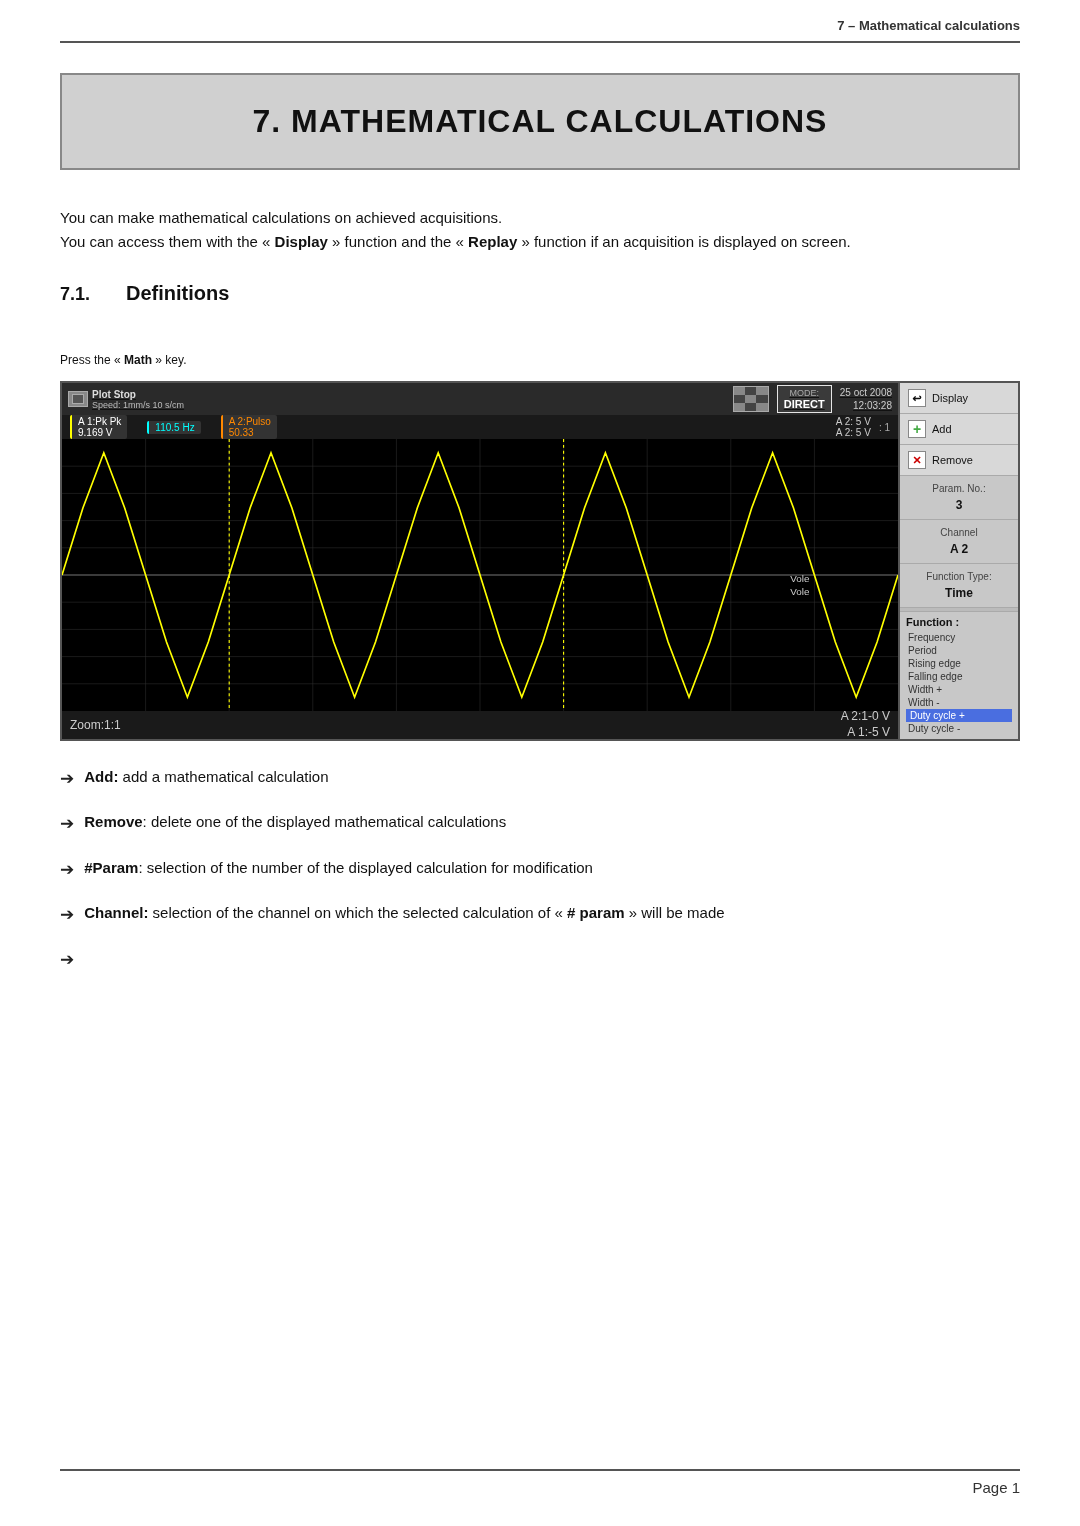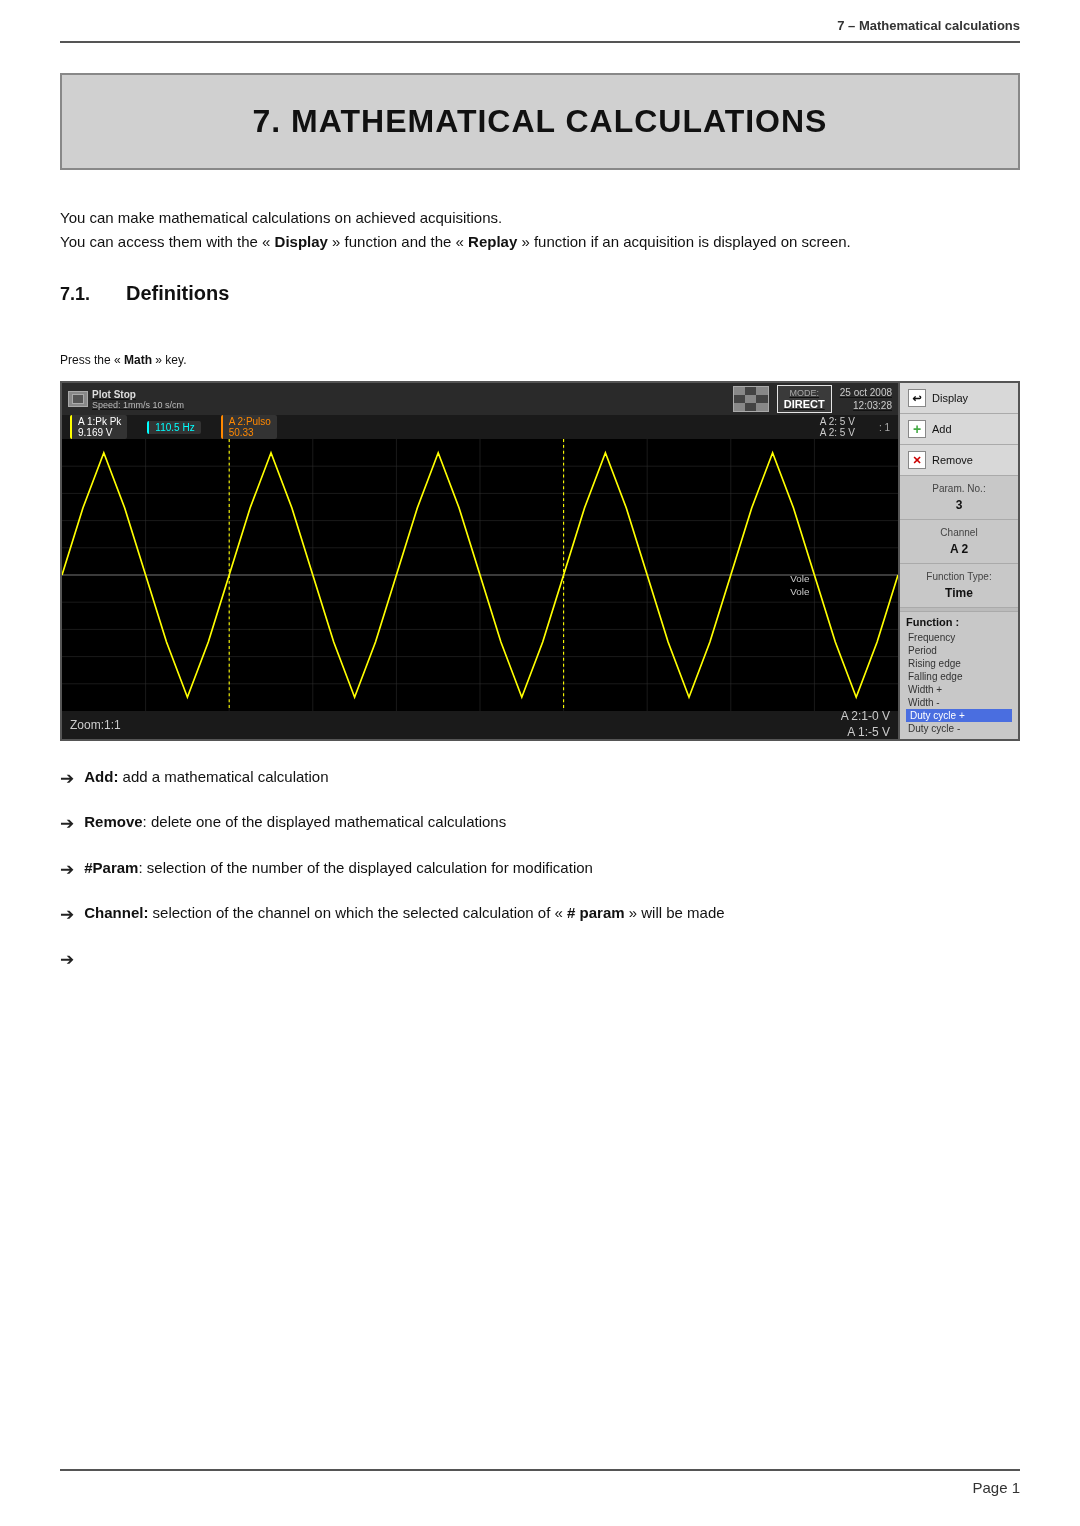--- a/index.html
+++ b/index.html
@@ -360,21 +360,21 @@
             <div>25 oct 2008</div>
             <div>12:03:28</div>
           </div>
         </div>
       </div>
 
       <div class="scope-channel-bar">
         <div class="channel-info yellow">A 1:Pk Pk<br>9.169 V</div>
         <div class="channel-info" style="color:#0ff;border-left:2px solid #0ff;">110.5 Hz</div>
         <div class="channel-info" style="color:#f80;border-left:2px solid #f80;">A 2:Pulso<br>50.33</div>
-        <div style="margin-left:auto;display:flex;gap:24px;align-items:center;">
+        <div style="margin-left:auto;display:flex;gap:8px;align-items:center;">
           <div style="color:#ccc;font-size:10px;">A 2: 5 V<br>A 2: 5 V</div>
           <div style="color:#aaa;font-size:10px;">: 1</div>
         </div>
       </div>
 
       <div class="scope-grid-area">
         <svg class="scope-grid-svg" viewBox="0 0 760 276" preserveAspectRatio="none">
 
           <rect width="760" height="276" fill="#000"></rect>
 

